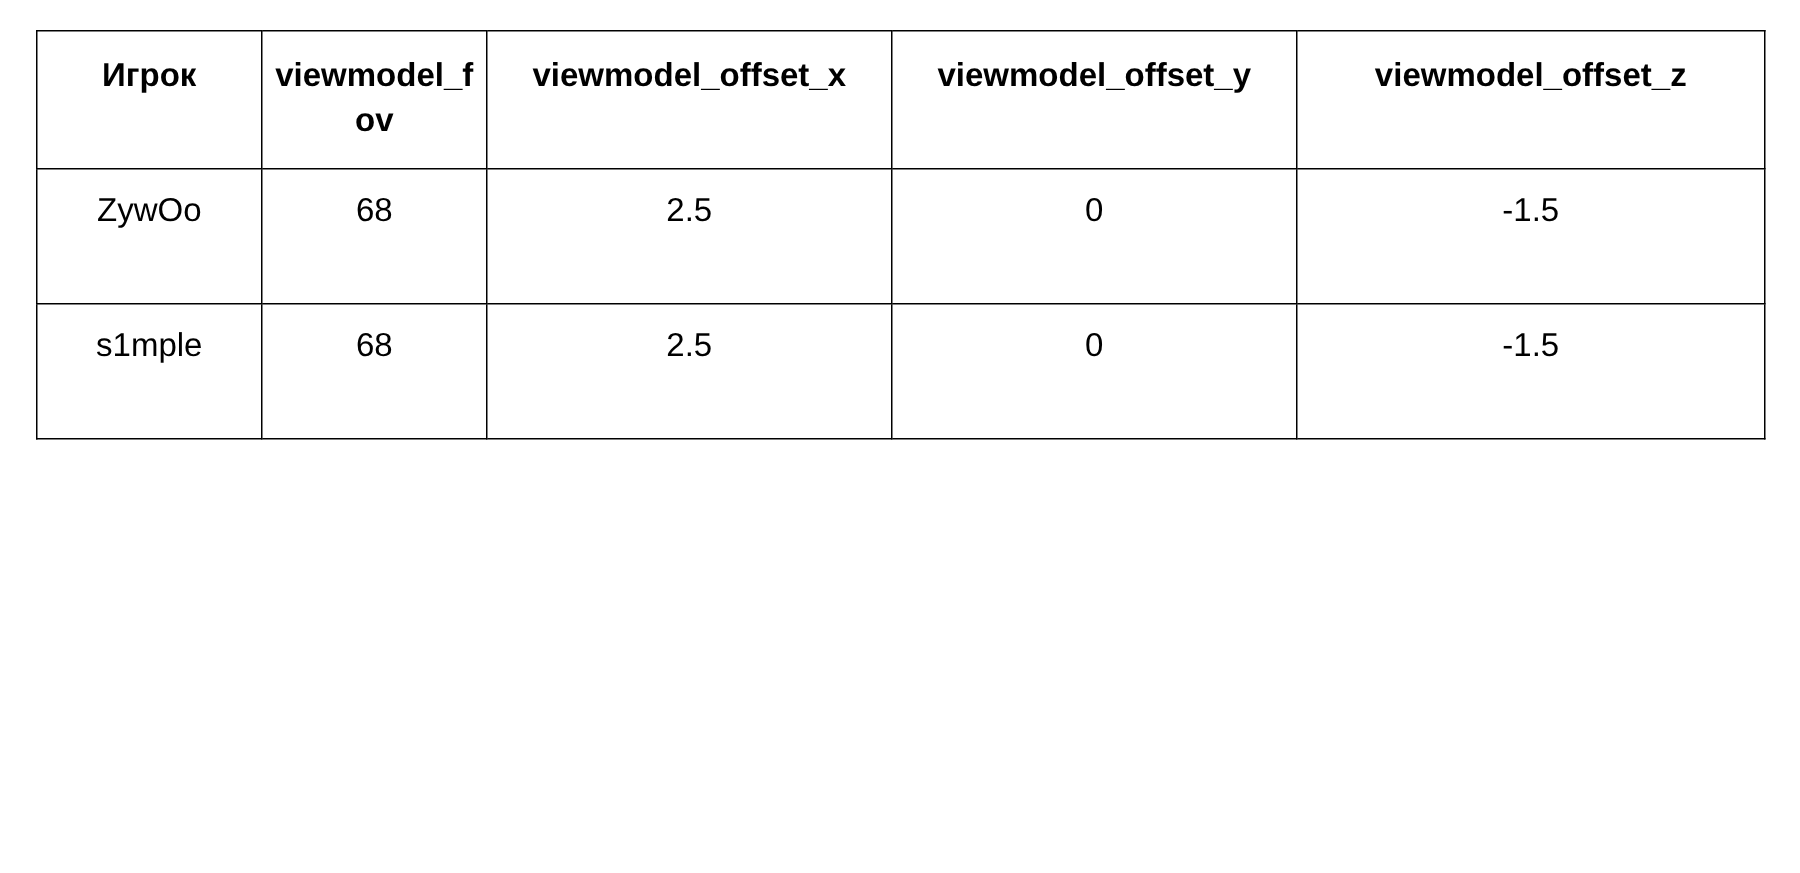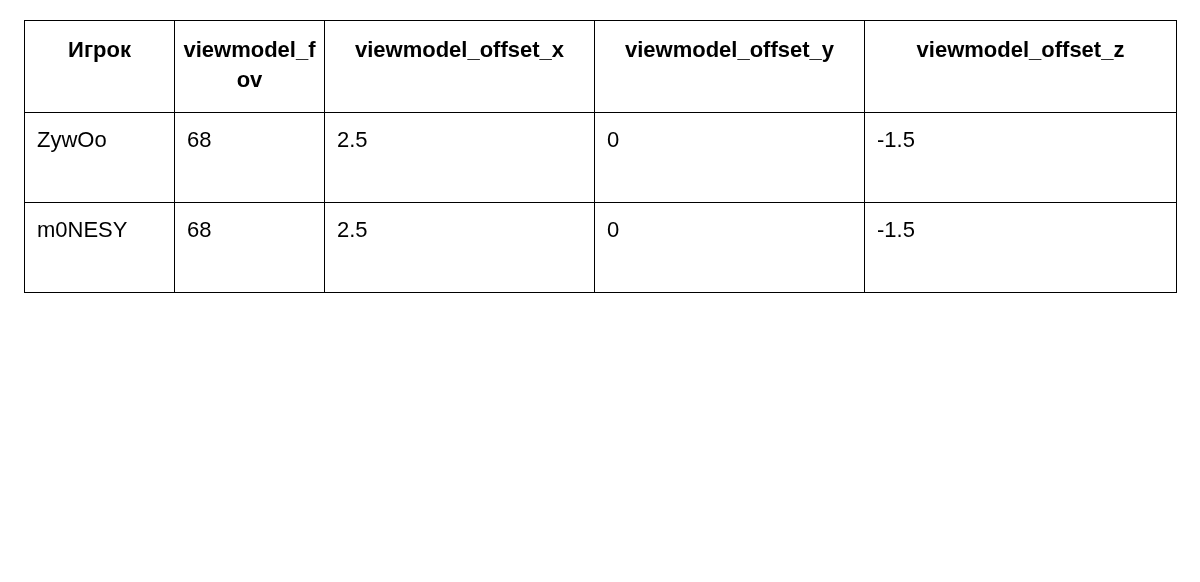--- a/index.html
+++ b/index.html
@@ -37,21 +37,21 @@
       text-align: center;
       padding: 14px 8px 18px 8px;
       height: 84px;
       vertical-align: top;
       word-break: break-word;
       overflow-wrap: anywhere;
     }
     td {
       padding: 12px 12px 36px 12px;
       height: 90px;
-      text-align: left;
+      text-align: center;
     }
   </style>
 </head>
 <body>
 
 <div class="wrap">
   <table>
     <colgroup>
       <col class="c-player">
         <col class="c-fov">
@@ -70,21 +70,21 @@
     </thead>
     <tbody>
       <tr>
         <td>ZywOo</td>
         <td>68</td>
         <td>2.5</td>
         <td>0</td>
         <td>-1.5</td>
       </tr>
       <tr>
-        <td>m0NESY</td>
+        <td>s1mple</td>
         <td>68</td>
         <td>2.5</td>
         <td>0</td>
         <td>-1.5</td>
       </tr>
     </tbody>
   </table>
 </div>
 
 </body></html>

